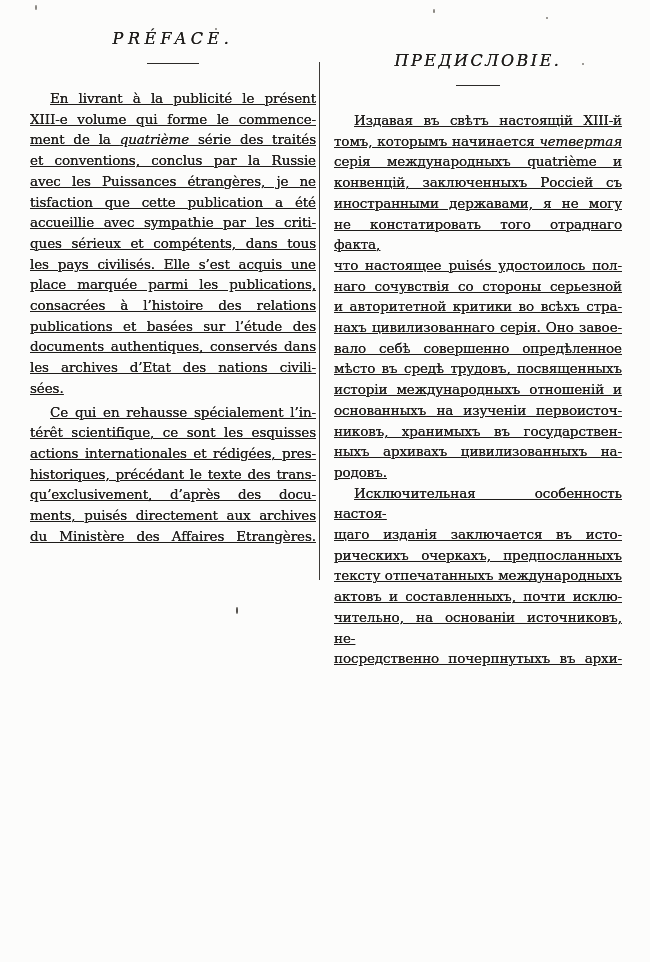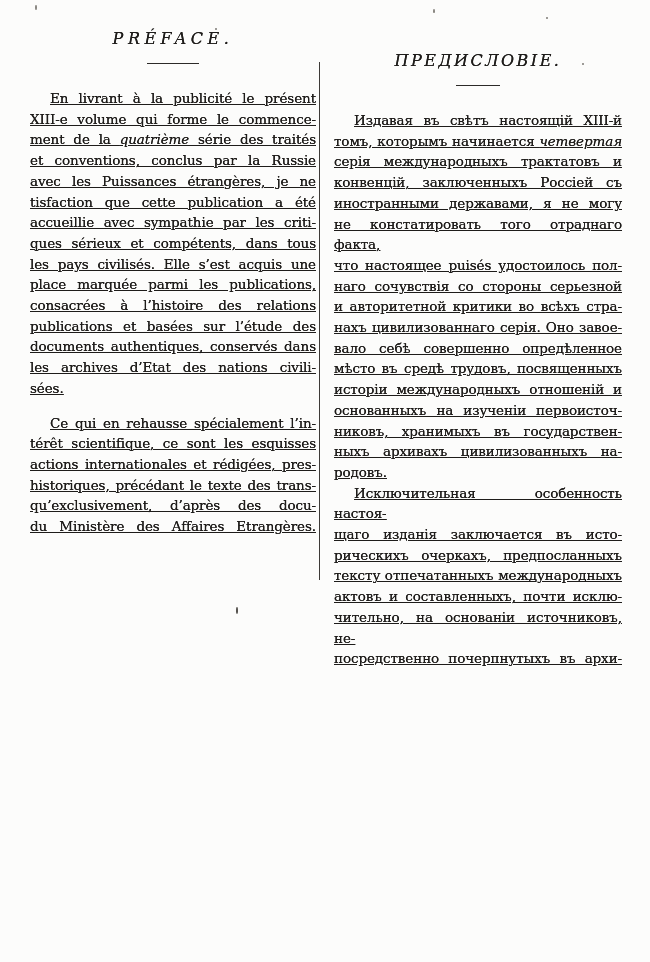--- a/index.html
+++ b/index.html
@@ -45,21 +45,21 @@
   }
   .line {
     text-align:justify;
     text-align-last:justify;
     min-height:20.7px;
     text-decoration:underline;
   }
   .line.align-left { text-align-last:left; }
   .line.indent { text-indent:20px; }
   .italic { font-style:italic; }
-  .para-gap { margin-top:14px; }
+  .para-gap { margin-top:3px; }
 
   .divider {
     position:absolute;
     left:319px; top:62px;
     width:1.2px; height:518px;
     background:#3d3a37;
   }
 
   .speck { position:absolute; background:#8a8782; border-radius:40%; }
   #speck-1 { left:35px;  top:5px;   width:2px; height:5px; }
@@ -94,35 +94,36 @@
           <div class="line"><span>documents authentiques, conservés dans</span></div>
           <div class="line"><span>les archives d’Etat des nations civili-</span></div>
           <div class="line align-left"><span>sées.</span></div>
         </div>
         <div class="para para-gap">
           <div class="line indent"><span>Ce qui en rehausse spécialement l’in-</span></div>
           <div class="line"><span>térêt scientifique, ce sont les esquisses</span></div>
           <div class="line"><span>actions internationales et rédigées, pres-</span></div>
           <div class="line"><span>historiques, précédant le texte des trans-</span></div>
           <div class="line"><span>qu’exclusivement, d’après des docu-</span></div>
+          <div class="line"><span>ments, puisés directement aux archives</span></div>
           <div class="line"><span>du Ministère des Affaires Etrangères.</span></div>
         </div>
       </div>
   </div>
 
   <div class="divider"></div>
 
   <div class="column" id="col-right">
     <div class="col-title">ПРЕДИСЛОВІЕ.</div>
     <hr class="title-rule">
     <div class="col-body">
         <div class="para">
           <div class="line indent"><span>Издавая въ свѣтъ настоящій XIII-й</span></div>
           <div class="line"><span>томъ, которымъ начинается </span><span class="italic">четвертая</span></div>
-          <div class="line"><span>серія международныхъ трактатовъ и</span></div>
+          <div class="line"><span>серія международныхъ quatrième и</span></div>
           <div class="line"><span>конвенцій, заключенныхъ Россіей съ</span></div>
           <div class="line"><span>иностранными державами, я не могу</span></div>
           <div class="line"><span>не констатировать того отраднаго факта,</span></div>
           <div class="line"><span>что настоящее puisés удостоилось пол-</span></div>
           <div class="line"><span>наго сочувствія со стороны серьезной</span></div>
           <div class="line"><span>и авторитетной критики во всѣхъ стра-</span></div>
           <div class="line"><span>нахъ цивилизованнаго серія. Оно завое-</span></div>
           <div class="line"><span>вало себѣ совершенно опредѣленное</span></div>
           <div class="line"><span>мѣсто въ средѣ трудовъ, посвященныхъ</span></div>
           <div class="line"><span>исторіи международныхъ отношеній и</span></div>

